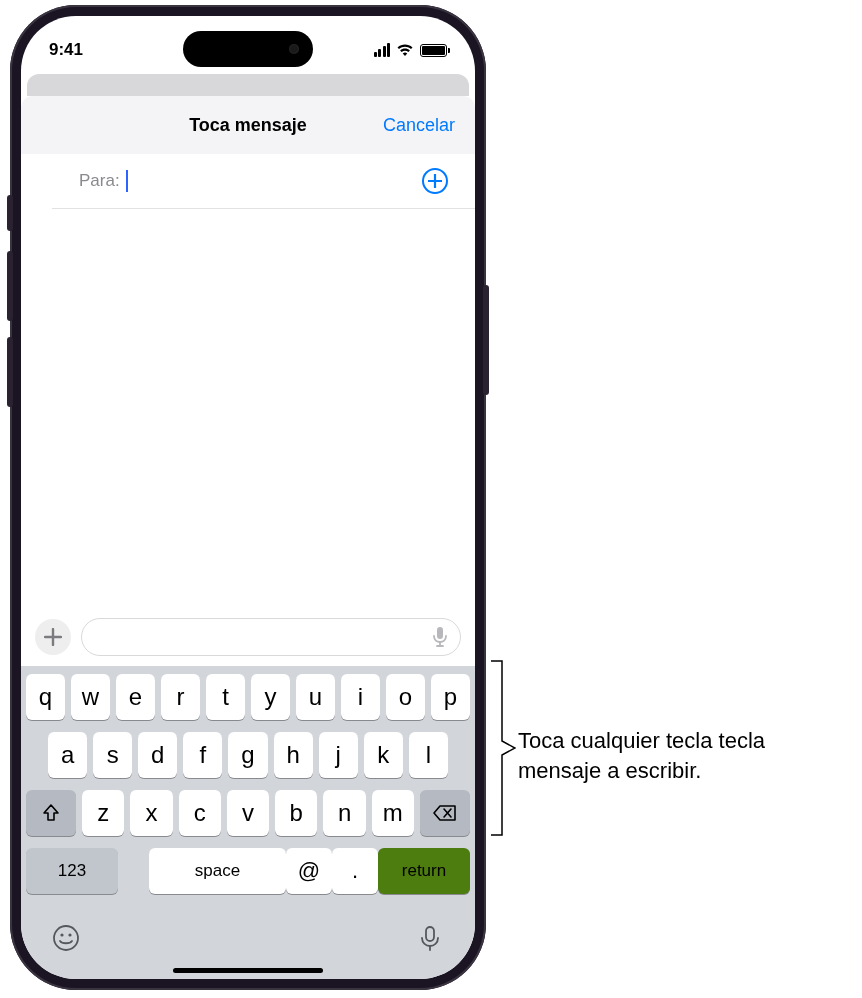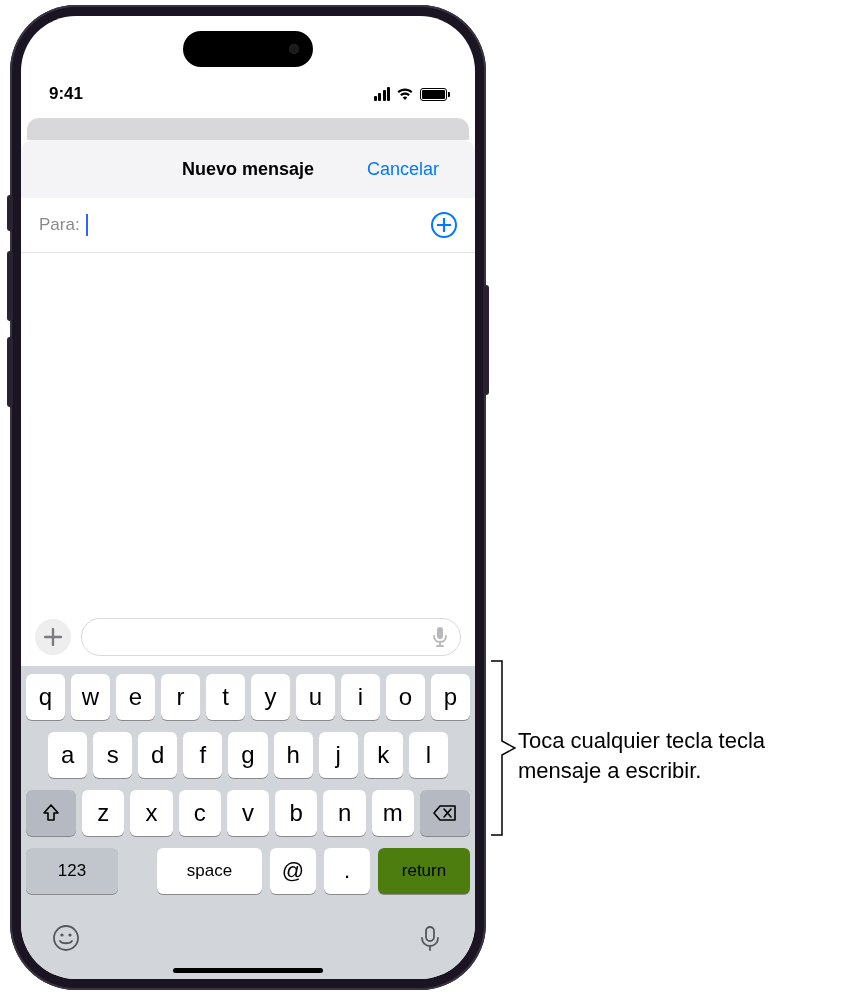--- a/index.html
+++ b/index.html
@@ -56,21 +56,20 @@
   .notch-dot { width:10px; height:10px; border-radius:50%; background:#1a1a1a; box-shadow: inset 0 0 2px #333;}
   .status-bar {
     height: 58px;
     display: flex;
     justify-content: space-between;
     align-items: center;
     padding: 10px 28px 0;
     font-weight: 600;
     font-size: 17px;
     color: #000;
-    margin-top: 44px;
   }
   .status-right { display:flex; align-items:center; gap:6px; }
   .signal { display:flex; align-items:flex-end; gap:1.5px;}
   .signal span { width:3px; background:#000; border-radius:1px;}
   .signal span:nth-child(1){height:5px}
   .signal span:nth-child(2){height:8px}
   .signal span:nth-child(3){height:11px}
   .signal span:nth-child(4){height:14px}
   .wifi-icon { width:18px; height:14px; }
   .battery { width:27px; height:13px; border:1.5px solid #000; border-radius:3px; position:relative;}
@@ -87,28 +86,29 @@
     height: 58px;
     background: #f4f4f6;
     display: flex;
     align-items: center;
     justify-content: center;
     position: relative;
     border-radius: 12px 12px 0 0;
   }
   .modal-title { font-size: 18px; font-weight: 600; color:#000;}
   .cancel-btn {
-    position: absolute; right: 36px;
+    position: absolute; right: 20px;
     font-size: 18px; color: #007aff;
   }
   .to-row {
     display:flex; align-items:center;
-    padding: 14px 18px;
+    padding: 14px 27px;
     border-bottom: 1px solid #e2e2e4;
     gap:6px;
+    margin-left:31px;
   }
   .to-label { color:#8a8a8e; font-size: 17px; }
   .to-input { flex:1; border:none; outline:none; font-size:17px; height:20px; }
   .to-cursor { width:2px; height:22px; background:#2f63ff; }
   .add-contact {
     width:26px; height:26px; border-radius:50%;
     border:2.5px solid #007aff;
     display:flex;align-items:center;justify-content:center;
     color:#007aff; font-size:18px; font-weight:400;
   }
@@ -138,21 +138,21 @@
     flex:1; height:46px; background:#fff; border-radius:6px;
     box-shadow: 0 1px 0 rgba(0,0,0,0.35);
     display:flex;align-items:center;justify-content:center;
     font-size:24px; color:#000;
   }
   .krow2 { padding: 0 22px; }
   .key-func { background:#b5bac2; }
   .key-shift { flex:0 0 50px;}
   .key-del { flex:0 0 50px;}
   .krow4 .key { font-size:17px; }
-  .krow4 { gap:8px;}
+  .krow4 { gap:0;}
   .key-123 { flex:0 0 92px; background:#c1c5cc;}
   .key-space { flex:1;margin-left:31px; }
   .key-at { flex:0 0 46px;}
   .key-dot { flex:0 0 46px;}
   .key-return { flex:0 0 92px; background:#4d7c0f;}
 
   .kb-bottom {
     display:flex; justify-content:space-between; align-items:center;
     padding: 18px 26px 4px;
     color:#56585c;
@@ -209,21 +209,21 @@
         </svg>
         <div class="battery">
             <div class="battery-fill"></div>
           </div>
       </div>
     </div>
 
     <div class="card-behind"></div>
 
     <div class="modal-header">
-      <span class="modal-title">Nuevo mensaje</span>
+      <span class="modal-title">Toca mensaje</span>
       <span class="cancel-btn">Cancelar</span>
     </div>
 
     <div class="to-row">
       <span class="to-label">Para:</span>
       <span class="to-cursor"></span>
       <span class="to-input"></span>
       <div class="add-contact">
         <svg width="14" height="14" viewBox="0 0 14 14">
             <path d="M7 0 V14 M0 7 H14" stroke="#007aff" stroke-width="2.2" stroke-linecap="round"></path>

